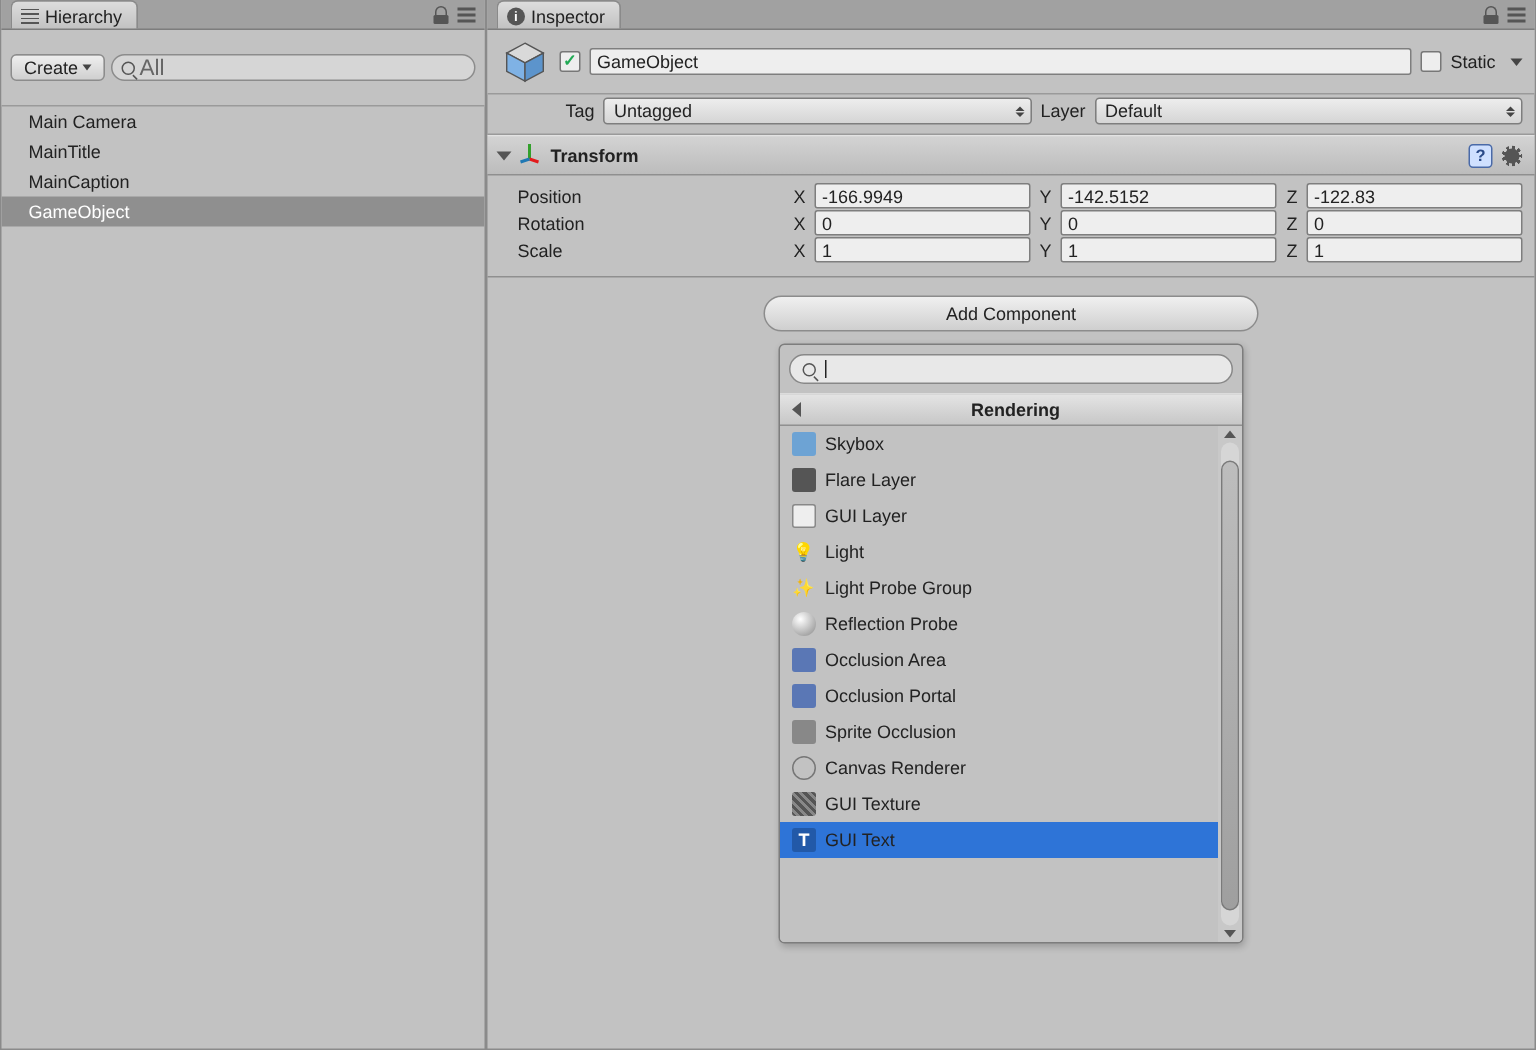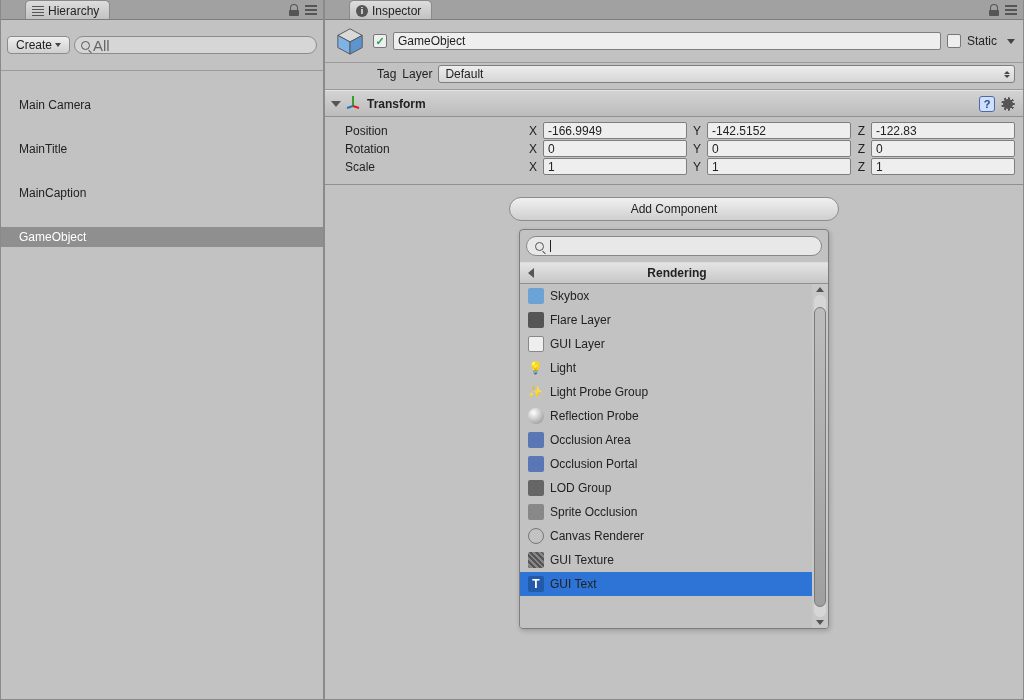--- a/index.html
+++ b/index.html
@@ -4,21 +4,21 @@
 <style>
   * { box-sizing: border-box; margin: 0; padding: 0; font-family: "Lucida Grande", "Segoe UI", Arial, sans-serif; font-size: 12px; color: #222; }
   body { background: #c2c2c2; width: 1024px; height: 700px; overflow: hidden; }
   .app { display: flex; width: 100%; height: 100%; }
 
   
   .panel { display: flex; flex-direction: column; background: #c2c2c2; border: 1px solid #8a8a8a; border-top: none; }
   .panel-left { width: 449px; }
   .panel-right { flex: 1; }
 
-  .tabbar { height: 20px; display: flex; align-items: flex-end; background: #a1a1a1; border-bottom: 1px solid #7d7d7d; padding-left: 24px; position: relative; }
+  .tabbar { height: 20px; display: flex; align-items: flex-end; background: #a1a1a1; border-bottom: 1px solid #7d7d7d; padding-left: 6px; position: relative; }
   .tab {
     display: inline-flex; align-items: center; gap: 4px;
     background: linear-gradient(#dddddd,#c2c2c2);
     border: 1px solid #8a8a8a; border-bottom: none;
     border-radius: 5px 5px 0 0;
     padding: 2px 10px 1px 6px;
     height: 19px;
   }
   .tab .lines-icon { display:inline-block; width:12px; height:10px; background:
       repeating-linear-gradient(#555 0 1px, transparent 1px 3px);
@@ -42,21 +42,21 @@
   .create-btn .caret { width:0;height:0;border-left:3px solid transparent;border-right:3px solid transparent;border-top:4px solid #444; }
   .search-field {
     flex:1; height:18px; border:1px solid #8c8c8c; border-radius:10px;
     background:#d6d6d6; display:flex; align-items:center; gap:3px; padding:0 6px;
   }
   .search-field .mag-icon { width:9px;height:9px;border:1px solid #555;border-radius:50%;position:relative;}
   .search-field .mag-icon::after { content:"";position:absolute;bottom:-3px;right:-3px;width:4px;height:1px;background:#555;transform:rotate(45deg);}
   .search-field .placeholder { color:#666; font-size:15px; }
 
   .hlist { flex:1; overflow:auto; }
-  .hitem { padding:3px 0 3px 18px;margin-top:24px; }
+  .hitem { padding:3px 0 3px 18px; }
   .hitem.sel { background:#8f8f8f; color:#fff; }
 
   
   .insp-top {
     display:flex; align-items:center; gap:6px; padding:4px 8px; background:#c2c2c2; border-bottom:1px solid #9a9a9a;
   }
   .cube-icon {
     width:34px; height:34px; border-radius:3px; display:flex;align-items:center;justify-content:center;
   }
   .cube-icon svg { width:30px;height:30px; }
@@ -214,20 +214,27 @@
       </div>
       <span class="check on"></span>
       <input class="name-input" value="GameObject" style="">
       <span class="check"></span>
       <span>Static</span>
       <span class="static-caret"></span>
     </div>
 
     <div class="taglayer">
       <span>Tag</span>
+      <div class="sel-field" style="flex:1">
+        <span>Untagged</span>
+        <span class="dbl-caret">
+            <span></span>
+            <span></span>
+          </span>
+      </div>
       <span>Layer</span>
       <div class="sel-field" style="flex:1">
         <span>Default</span>
         <span class="dbl-caret">
             <span></span>
             <span></span>
           </span>
       </div>
     </div>
 
@@ -319,24 +326,20 @@
             </div>
             <div class="pitem">
               <span class="icn i-oarea"></span>
               <span>Occlusion Area</span>
             </div>
             <div class="pitem">
               <span class="icn i-oportal"></span>
               <span>Occlusion Portal</span>
             </div>
             <div class="pitem">
-              <span class="icn i-lod"></span>
-              <span>LOD Group</span>
-            </div>
-            <div class="pitem">
               <span class="icn i-sprite"></span>
               <span>Sprite Occlusion</span>
             </div>
             <div class="pitem">
               <span class="icn i-canvasr"></span>
               <span>Canvas Renderer</span>
             </div>
             <div class="pitem">
               <span class="icn i-guitex"></span>
               <span>GUI Texture</span>

